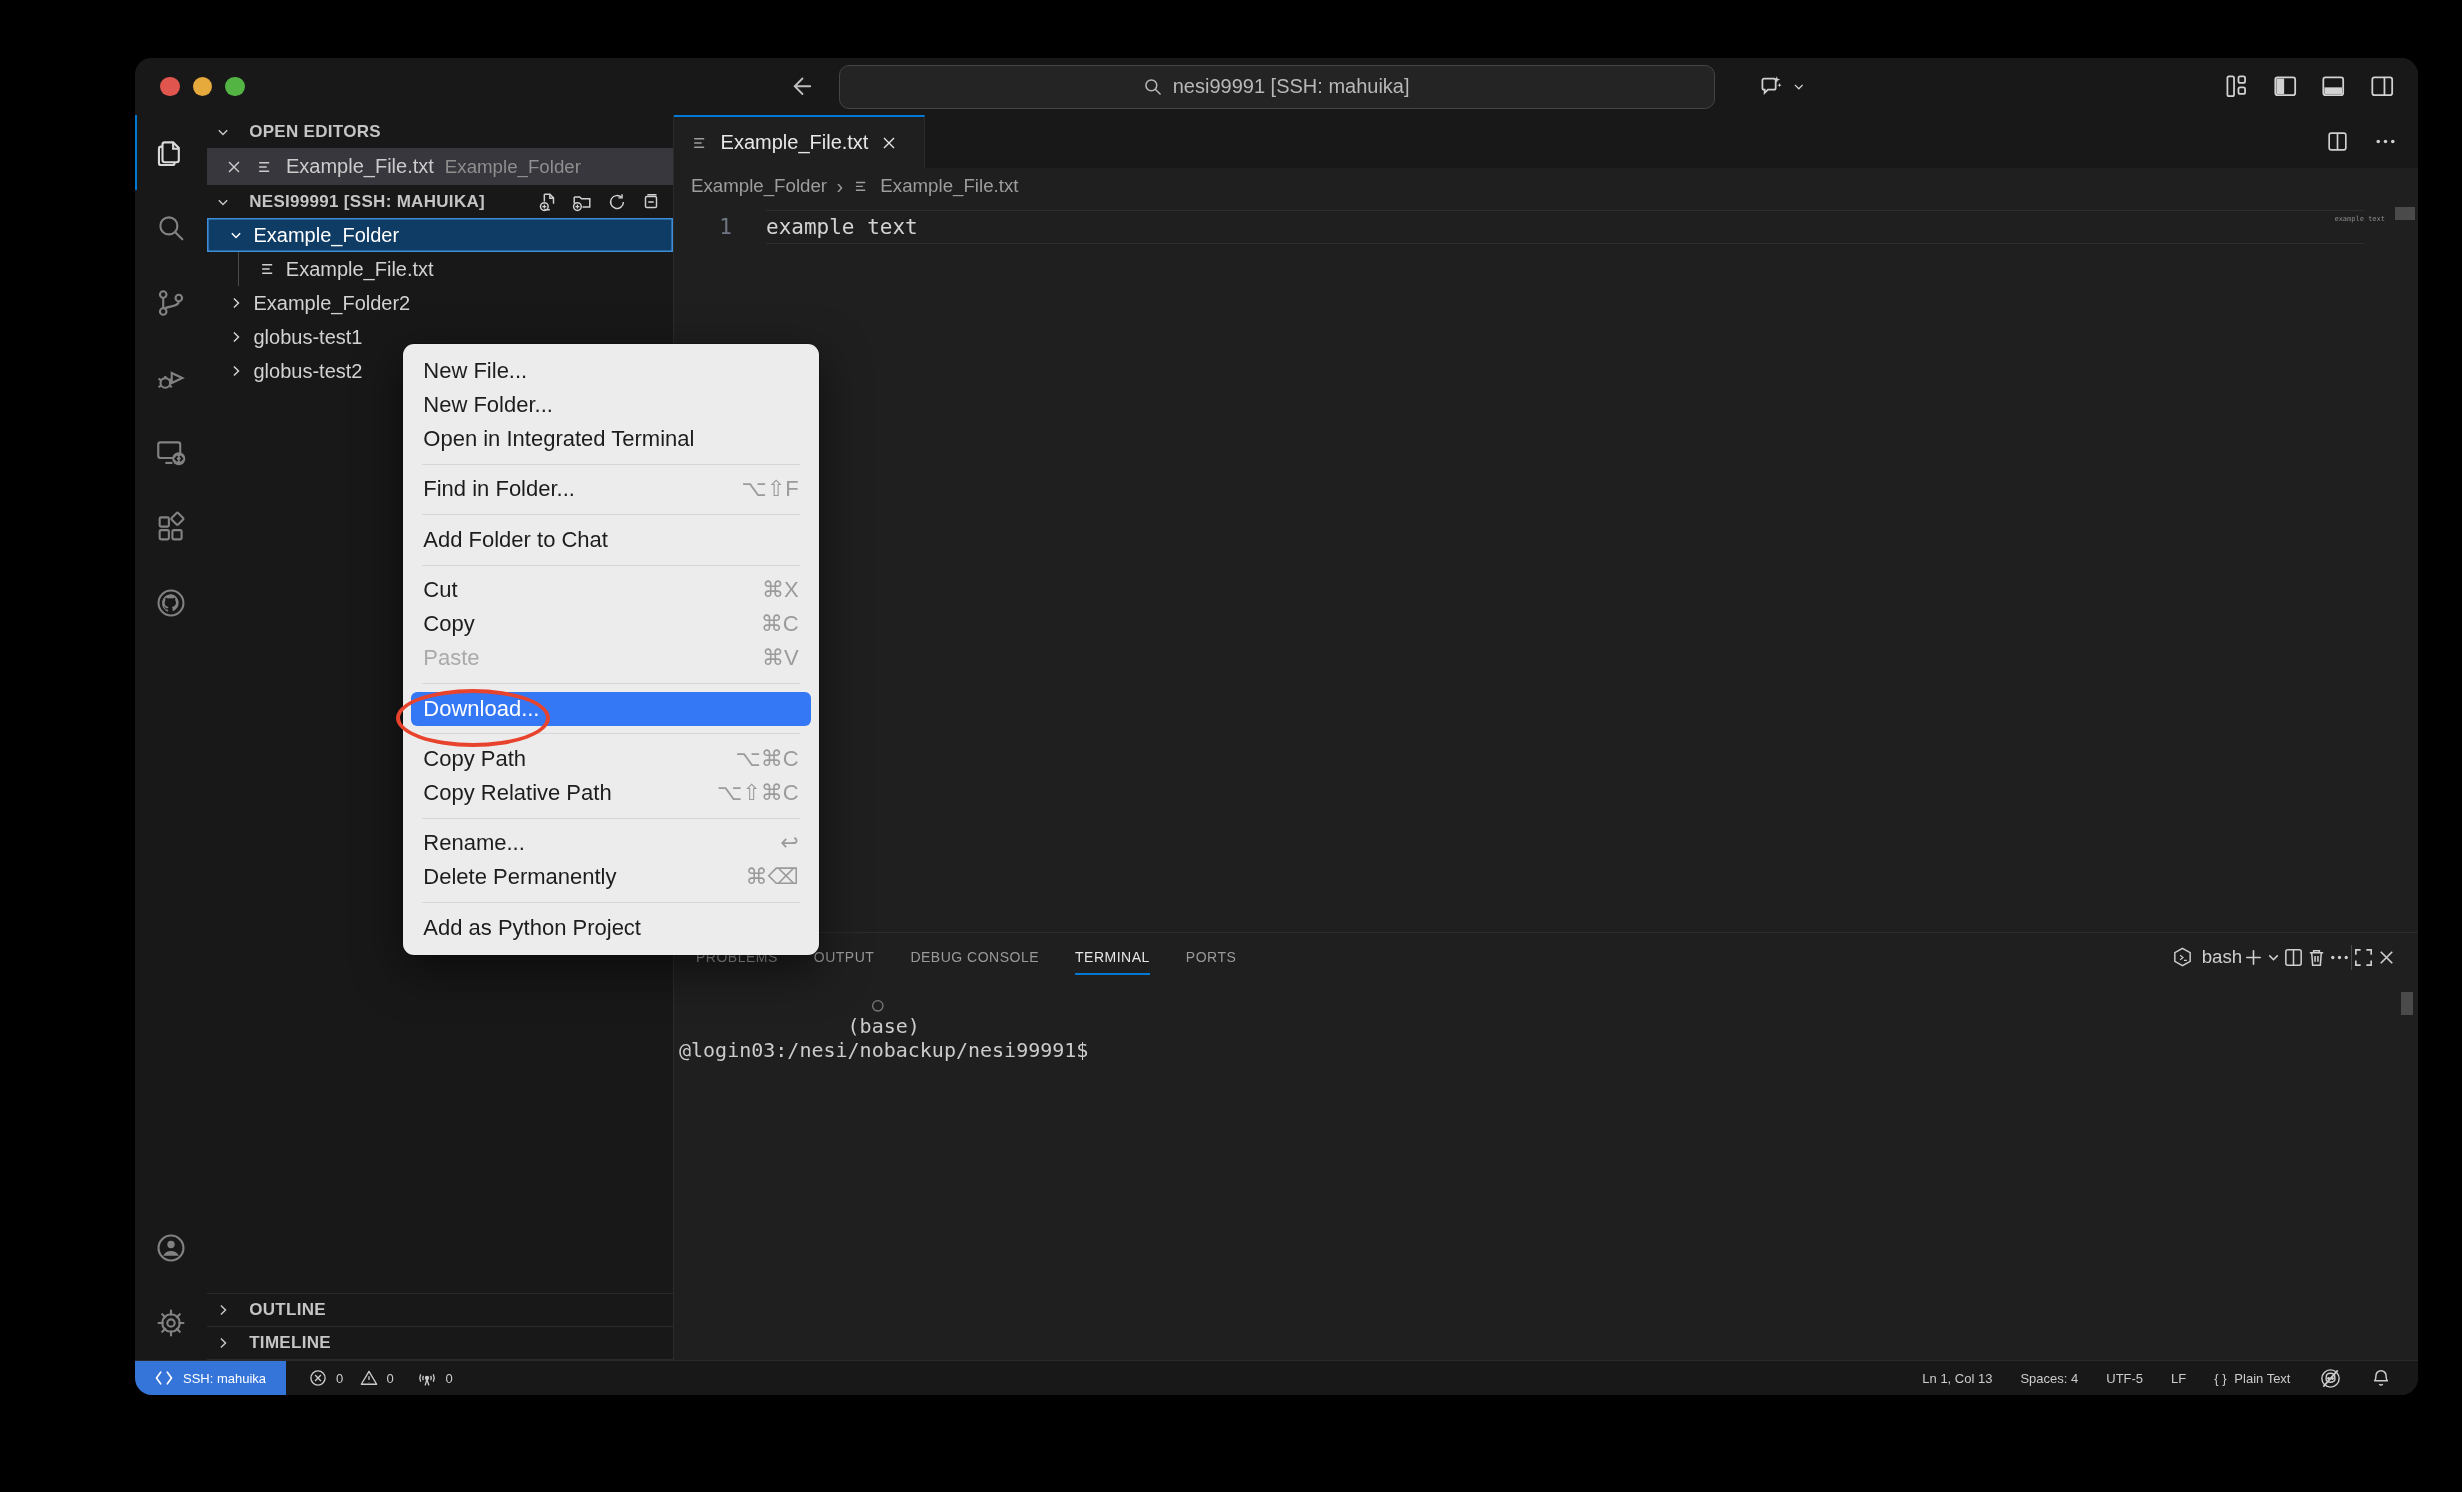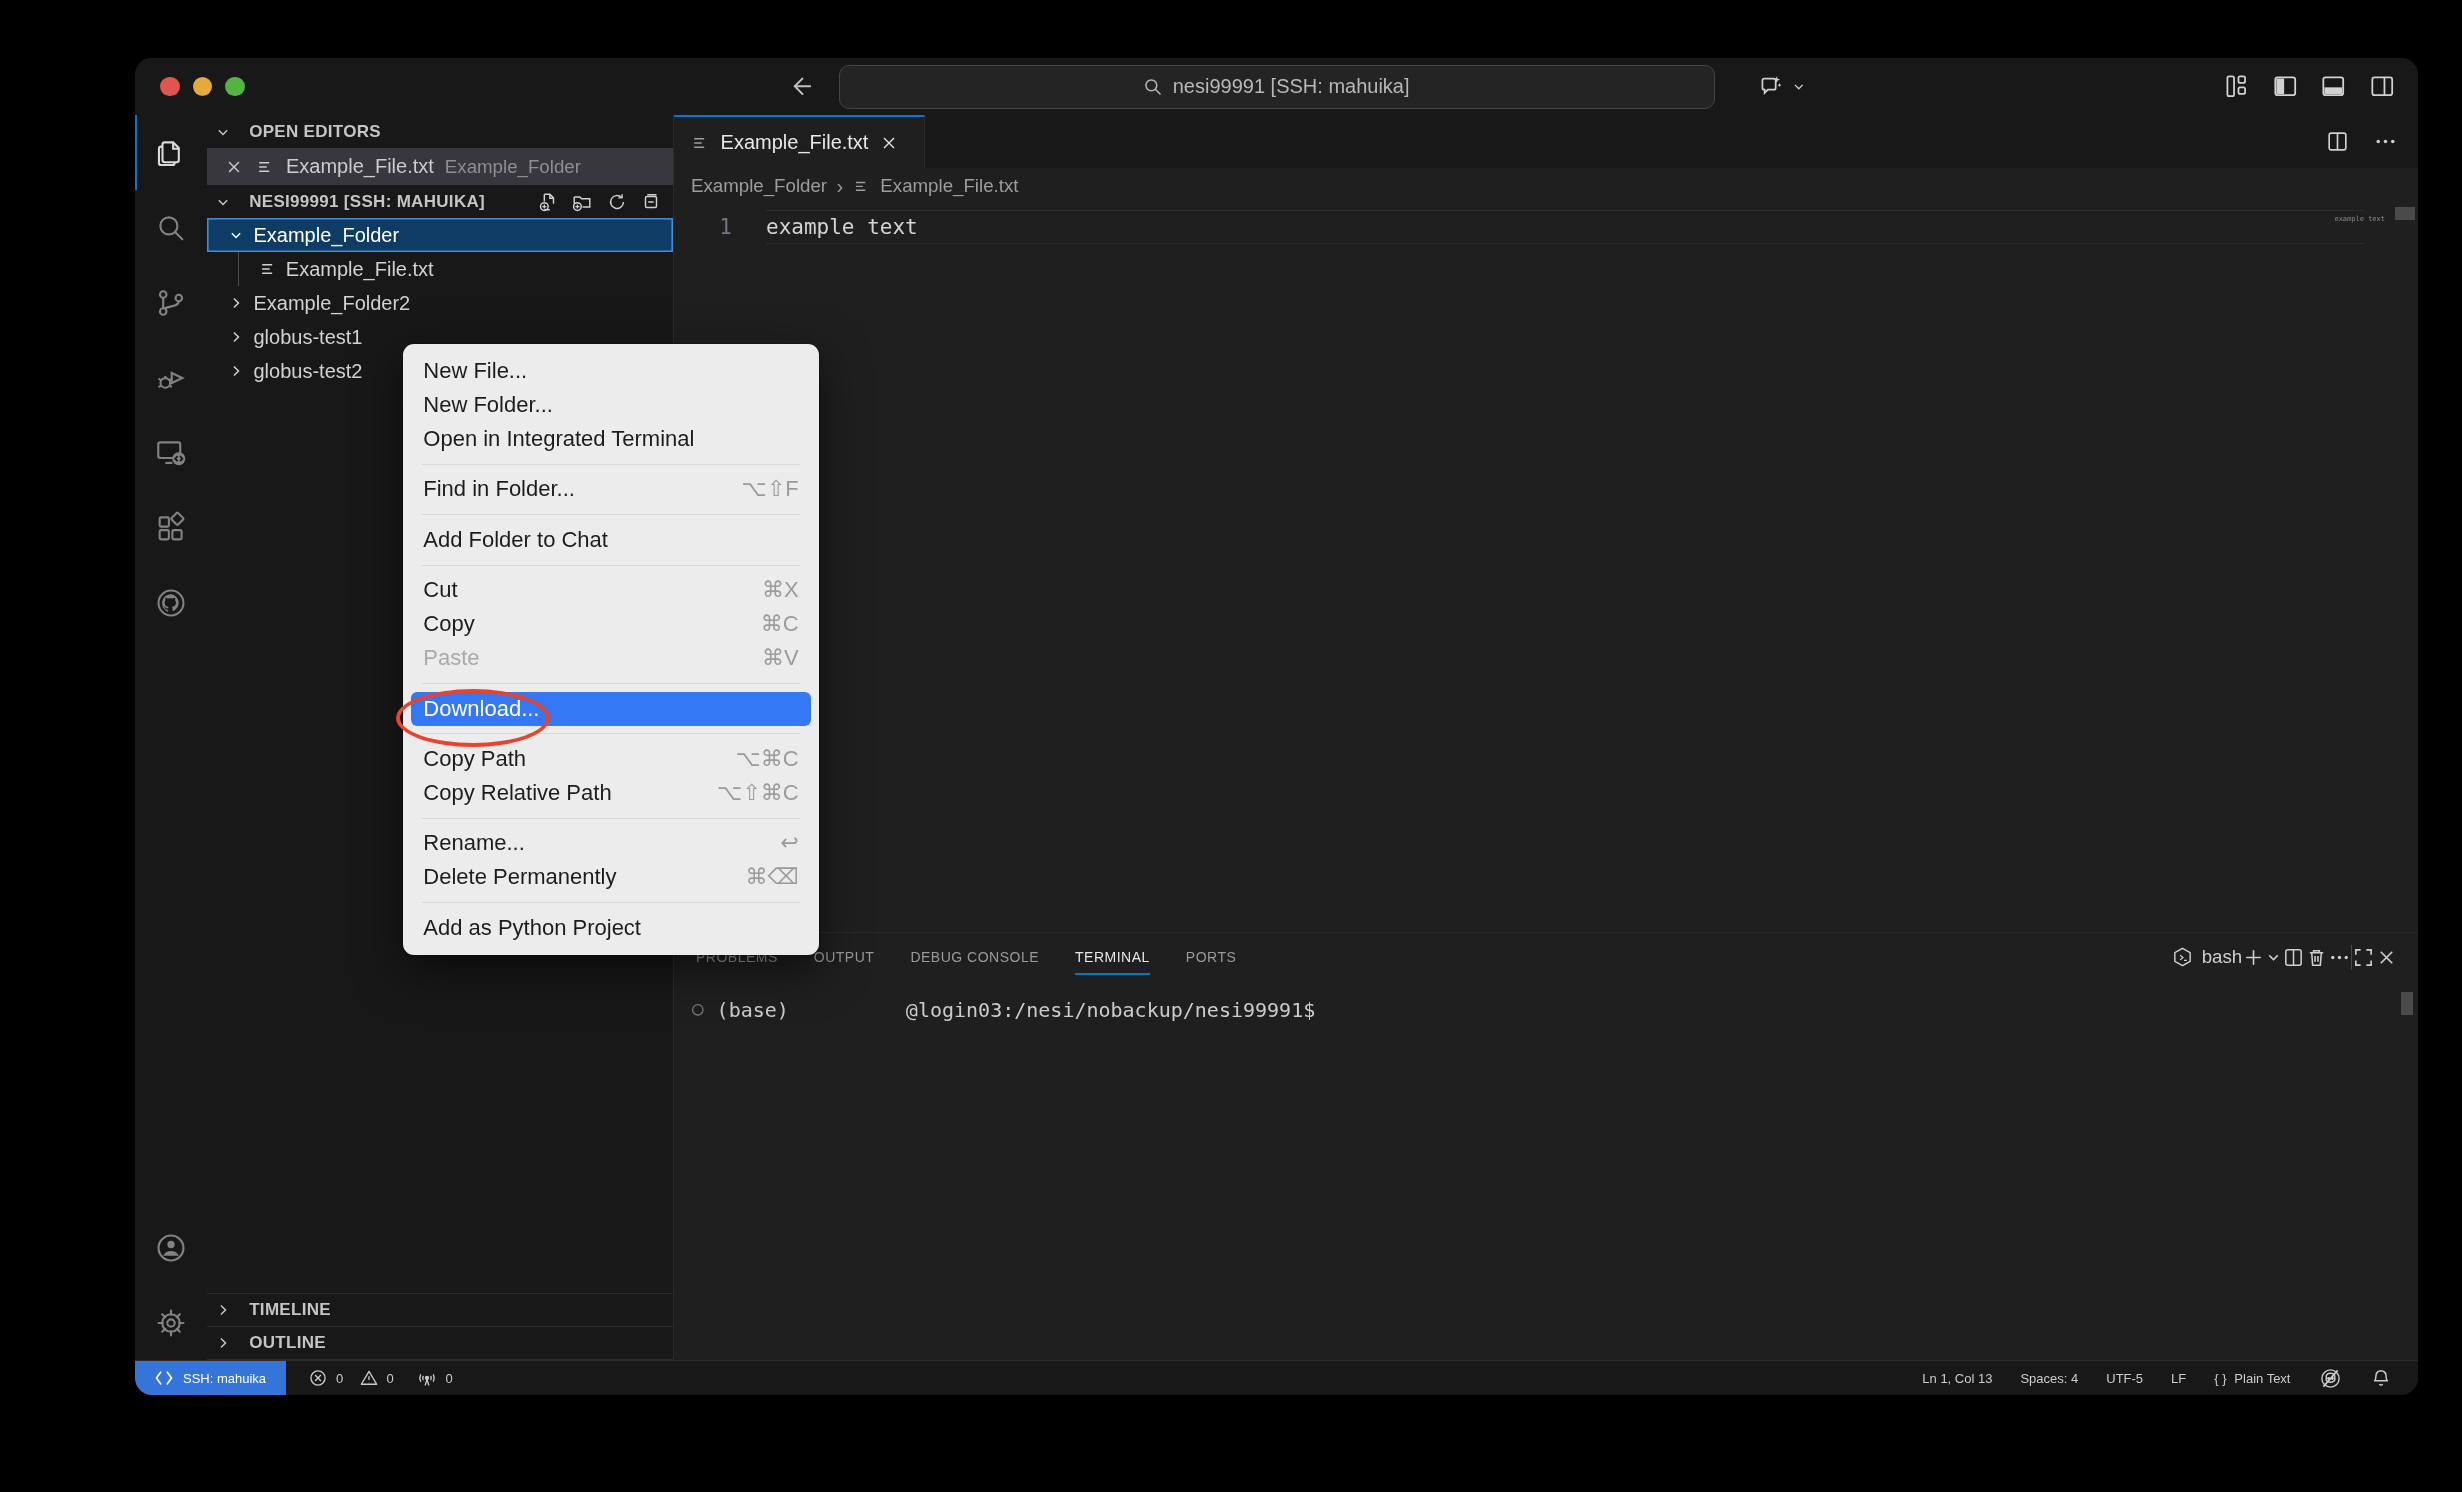--- a/index.html
+++ b/index.html
@@ -59,21 +59,21 @@
   
   .panel { height:428px; border-top:0.8px solid #2b2b2b; flex:0 0 auto; display:flex; flex-direction:column; }
   .panel-tabs { height:48px; display:flex; align-items:center; gap:36px; padding-left:22px; flex:0 0 auto; position:relative; }
   .ptab { color:#9a9a9a; font-size:14px; letter-spacing:0.5px; position:relative; height:100%; display:flex; align-items:center; }
   .ptab.active { color:#e6e6e6; }
   .ptab.active::after { content:""; position:absolute; left:0; right:0; bottom:6.2px; height:2.3px; background:#0078d4; }
   .panel-actions { position:absolute; right:20px; top:0; height:100%; display:flex; align-items:center; color:#cfcfcf; font-size:18.7px; }
   .pa-div { width:0.8px; height:25px; background:#4a4a4a; }
   .bash-chip { display:flex; align-items:center; gap:7.8px; }
   .term { flex:1; position:relative; font-family:"DejaVu Sans Mono","Liberation Mono",monospace; font-size:20px; color:#cccccc; }
-  .termline { position:absolute; left:16px; top:17px; display:flex; align-items:center; }
+  .termline { position:absolute; left:5px; top:17px; display:flex; align-items:center;flex-direction:column; }
   .term-circ { color:#7a7a7a; margin-right:11px; }
   .term-gap { display:inline-block; width:117px; }
   .term-scroll { position:absolute; right:4.7px; top:11px; width:12.5px; height:23px; background:#4a4a4a; }
 
   
   .statusbar { height:35px; background:#181818; border-top:0.8px solid #2b2b2b; display:flex; align-items:center; color:#cccccc; font-size:13px; flex:0 0 auto; }
   .remote-chip { height:100%; background:#3574d9; color:#fff; display:flex; align-items:center; gap:9.3px; padding:0 20px 0 18.7px; }
   .sb-group { display:flex; align-items:center; gap:7.8px; margin-left:22px; }
   .sb-right { margin-left:auto; display:flex; align-items:center; gap:28px; padding-right:26.5px; }
   .sb-item { display:flex; align-items:center; gap:7.8px; }
@@ -357,29 +357,29 @@
       </div>
 
       <div class="grow"></div>
       <div class="sb-bottom">
         <div class="sect-head">
           <span>
               <svg width="20" height="20" viewBox="0 0 24 24" fill="none" stroke="currentColor" stroke-width="1.8">
                 <path d="M9.5 6.5l5.5 5.5-5.5 5.5"></path>
               </svg>
             </span>
-          <span>TIMELINE</span>
+          <span>OUTLINE</span>
         </div>
         <div class="sect-head">
           <span>
               <svg width="20" height="20" viewBox="0 0 24 24" fill="none" stroke="currentColor" stroke-width="1.8">
                 <path d="M9.5 6.5l5.5 5.5-5.5 5.5"></path>
               </svg>
             </span>
-          <span>OUTLINE</span>
+          <span>TIMELINE</span>
         </div>
       </div>
     </div>
 
     <div class="editorcol">
       <div class="tabbar">
         <div class="tab">
           <span>
               <svg width="20" height="20" viewBox="0 0 24 24" fill="none" stroke="currentColor" stroke-width="1.8" color="#9d9d9d">
                 <path d="M5 7h12M5 12h9M5 17h12"></path>

